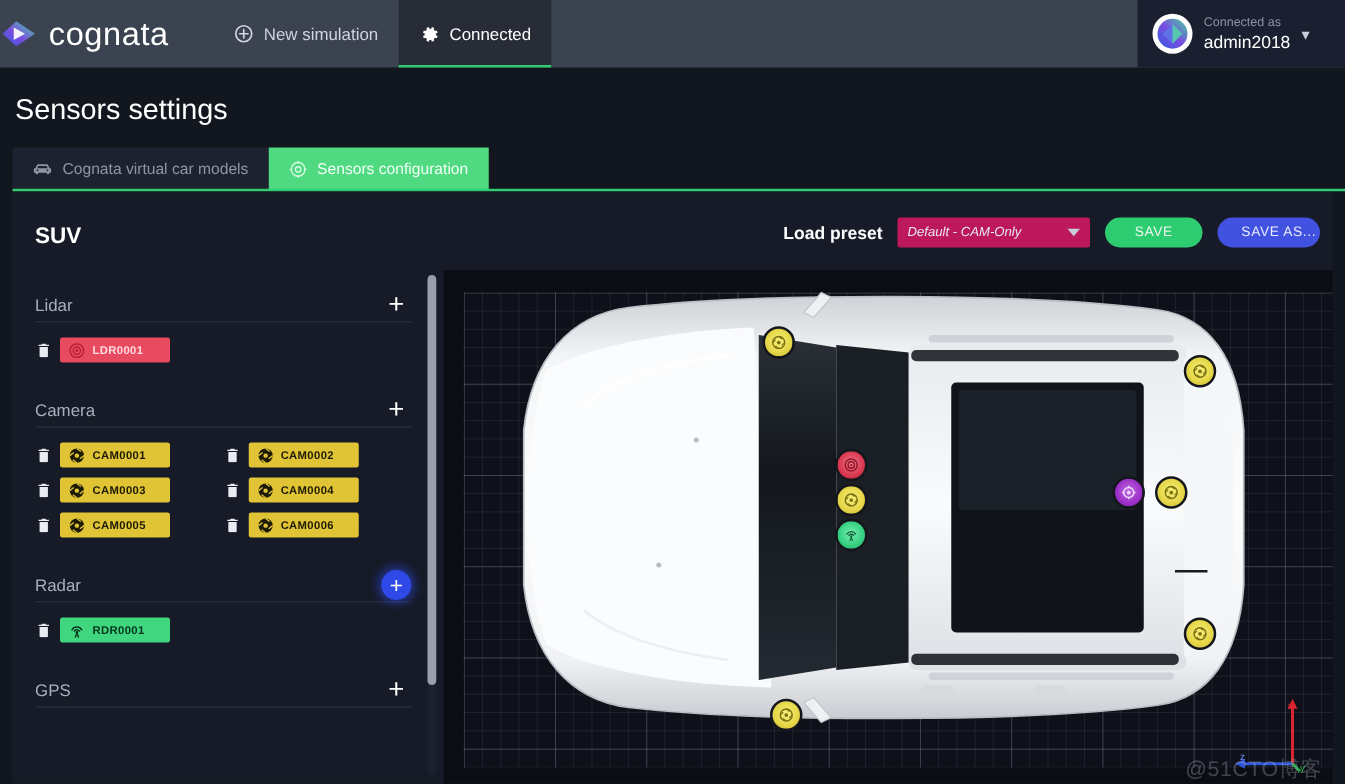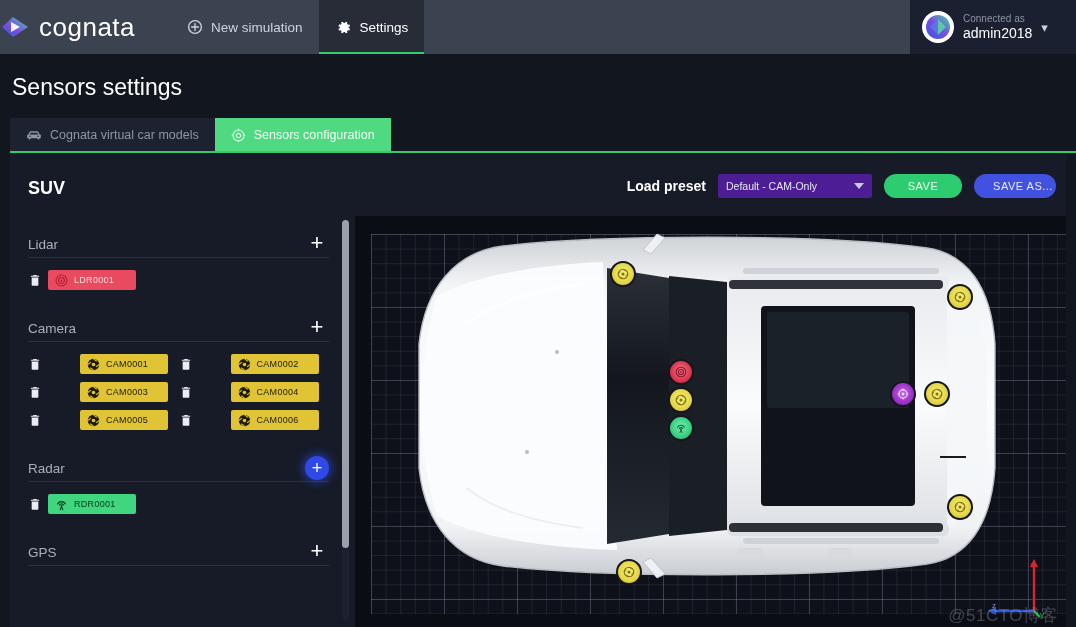--- a/index.html
+++ b/index.html
@@ -77,24 +77,24 @@
   .suv-title {
     position: absolute; left: 18px; top: 24px;
     color: #ffffff; font-size: 18px; font-weight: bold;
   }
   .preset-row {
     position: absolute; right: 10px; top: 20px;
     display: flex; align-items: center; gap: 12px;
   }
   .preset-label { color: #ffffff; font-size: 14px; font-weight: bold; }
   .preset-select {
-    width: 154px; height: 24px; background: #4c1d95; border: none;
+    width: 154px; height: 24px; background: #be185d; border: none;
     color: #e6e9ef; font-size: 10.5px; font-family: "Liberation Sans", sans-serif;
     padding: 0 8px; position: relative; display: flex; align-items: center;
-    cursor: pointer; border-radius: 2px;
+    cursor: pointer; border-radius: 2px; font-style: italic;
   }
   .preset-select .sel-caret {
     position: absolute; right: 8px; top: 50%; transform: translateY(-50%);
     width: 0; height: 0; border-left: 5px solid transparent;
     border-right: 5px solid transparent; border-top: 6px solid #c8cedb;
   }
   .btn {
     height: 24px; border: none; border-radius: 12px; color: #eef6f0;
     font-size: 11px; font-family: "Liberation Sans", sans-serif;
     letter-spacing: .5px; cursor: pointer;
@@ -125,26 +125,26 @@
   }
   .chips { display: flex; flex-wrap: wrap; margin-top: 12px; }
   .chip-cell { display: flex; align-items: center; width: 50%; margin-bottom: 8px; }
   .chip-cell.full { width: 100%; }
   .trash {
     width: 14px; flex: 0 0 14px; margin-right: 6px; cursor: pointer;
     display: flex; align-items: center; justify-content: center;
   }
   .chip {
     display: flex; align-items: center; height: 20px; padding: 0 10px 0 7px;
-    border-radius: 2px; font-size: 9px; font-weight: normal; letter-spacing: .3px;
+    border-radius: 2px; font-size: 9px; font-weight: bold; letter-spacing: .3px;
     cursor: pointer; min-width: 88px;
   }
   .chip .cicon { margin-right: 6px; display: flex; }
   .chip-lidar { background: #e84a5f; color: #ffd9de; }
-  .chip-cam   { background: #e0c435; color: #1d1a05; margin-left: 32px; }
+  .chip-cam   { background: #e0c435; color: #1d1a05; }
   .chip-radar { background: #3fd67f; color: #06361c; }
 
   
   .sb-track {
     position: absolute; left: 332px; top: 66px; width: 7px; height: 400px;
     background: #1b2130; border-radius: 4px;
   }
   .sb-thumb {
     position: absolute; left: 332px; top: 66px; width: 7px; height: 328px;
     background: #9aa0ab; border-radius: 4px; cursor: pointer;
@@ -228,21 +228,21 @@
         </span>
         <span>New simulation</span>
       </div>
       <div class="nav-item active">
         <span class="nicon">
           <svg viewBox="0 0 18 18" width="17" height="17">
             <path fill="#ffffff" d="M9 5.7A3.3 3.3 0 1 0 9 12.3 3.3 3.3 0 0 0 9 5.7zm0 5.1a1.8 1.8 0 1 1 0-3.6 1.8 1.8 0 0 1 0 3.6z"></path>
             <path fill="#ffffff" d="M16 10.3l-1.5-.5a5.6 5.6 0 0 0 0-1.6l1.5-.5-.7-2-1.5.4a5.6 5.6 0 0 0-1.1-1.1l.4-1.5-2-.7-.5 1.5a5.6 5.6 0 0 0-1.6 0L8.5 2.8l-2 .7.4 1.5a5.6 5.6 0 0 0-1.1 1.1l-1.5-.4-.7 2 1.5.5a5.6 5.6 0 0 0 0 1.6l-1.5.5.7 2 1.5-.4a5.6 5.6 0 0 0 1.1 1.1l-.4 1.5 2 .7.5-1.5a5.6 5.6 0 0 0 1.6 0l.5 1.5 2-.7-.4-1.5a5.6 5.6 0 0 0 1.1-1.1l1.5.4z"></path>
           </svg>
         </span>
-        <span>Settings</span>
+        <span>Connected</span>
       </div>
     </div>
 
     <div class="user-box">
       <span class="avatar">
         <svg viewBox="0 0 26 26" width="26" height="26">
           <defs>
             <linearGradient id="lg2" x1="0" y1="1" x2="1" y2="0">
               <stop offset="0%" stop-color="#2f5ce0"></stop>
               <stop offset="50%" stop-color="#7b4de0"></stop>

